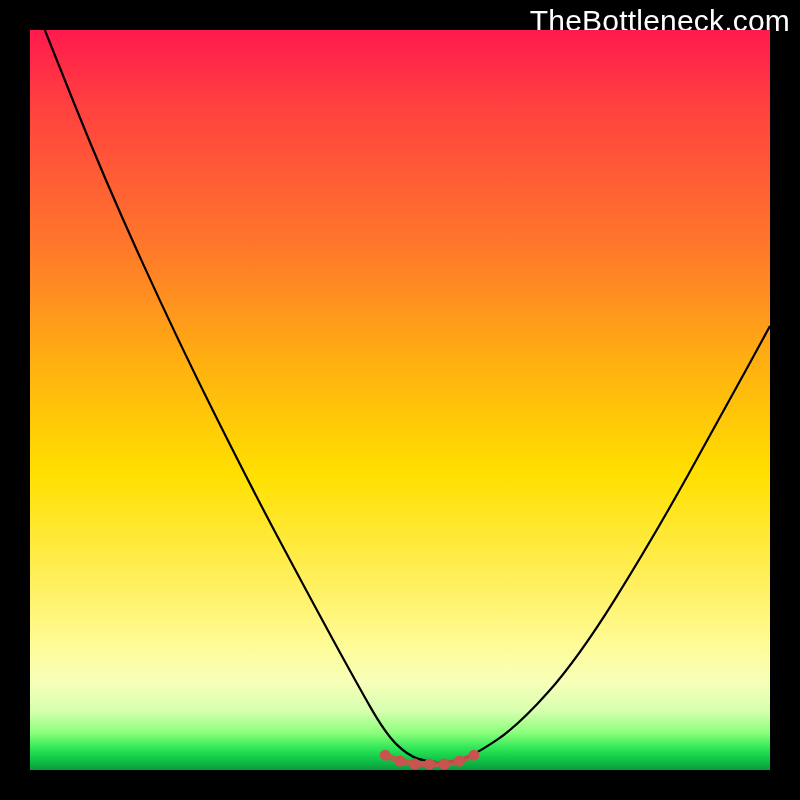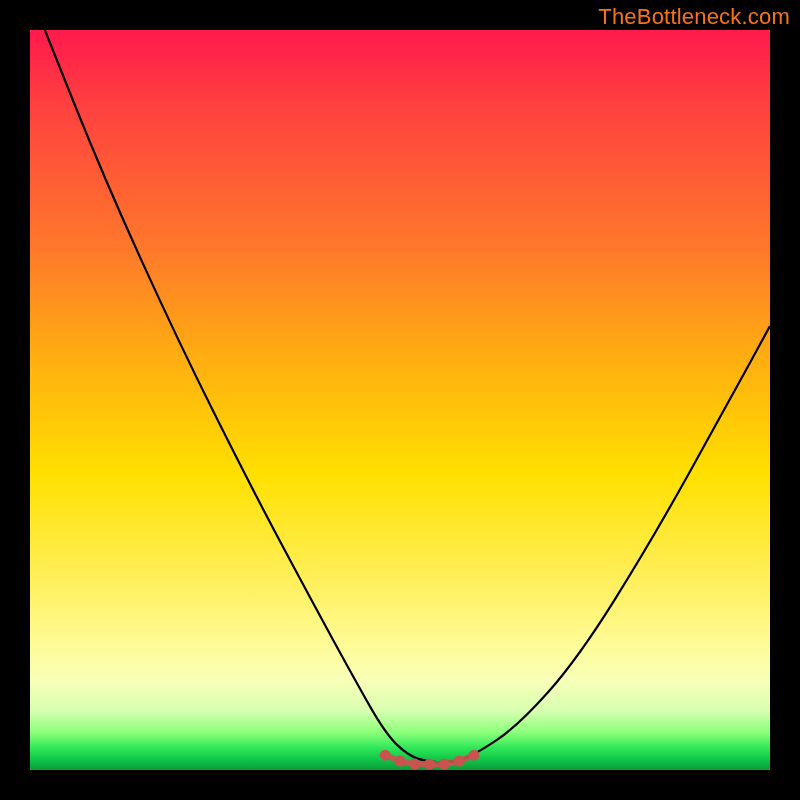--- a/index.html
+++ b/index.html
@@ -41,22 +41,22 @@
         #8aff7a 95%,
         #30e858 97%,
         #10c848 98.5%,
         #0a9c3a 100%
       );
   }
   .attribution {
     position: absolute;
     top: 4px;
     right: 10px;
-    color: #f97316;
-    font-size: 22px;
+    color: #ffffff;
+    font-size: 30px;
     letter-spacing: 0.2px;
     font-weight: 400;
   }
   svg.curve {
     position: absolute;
     left: 0;
     top: 0;
     width: 740px;
     height: 740px;
     overflow: visible;

